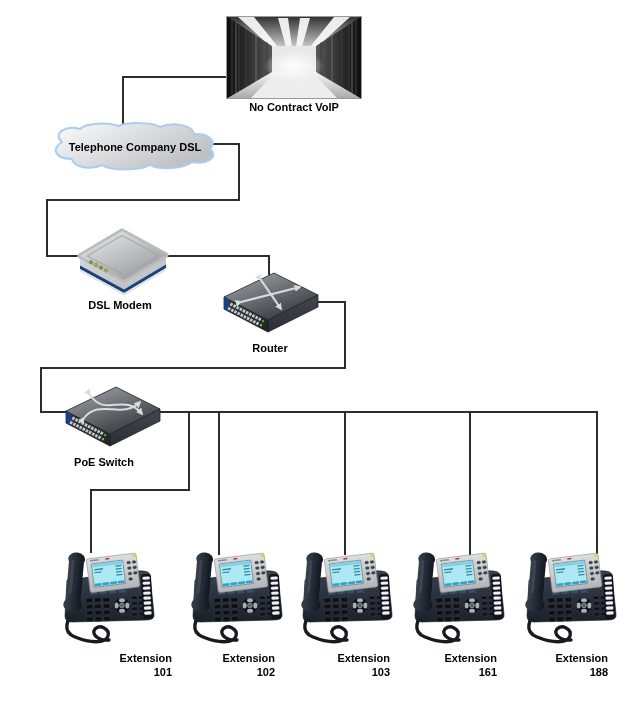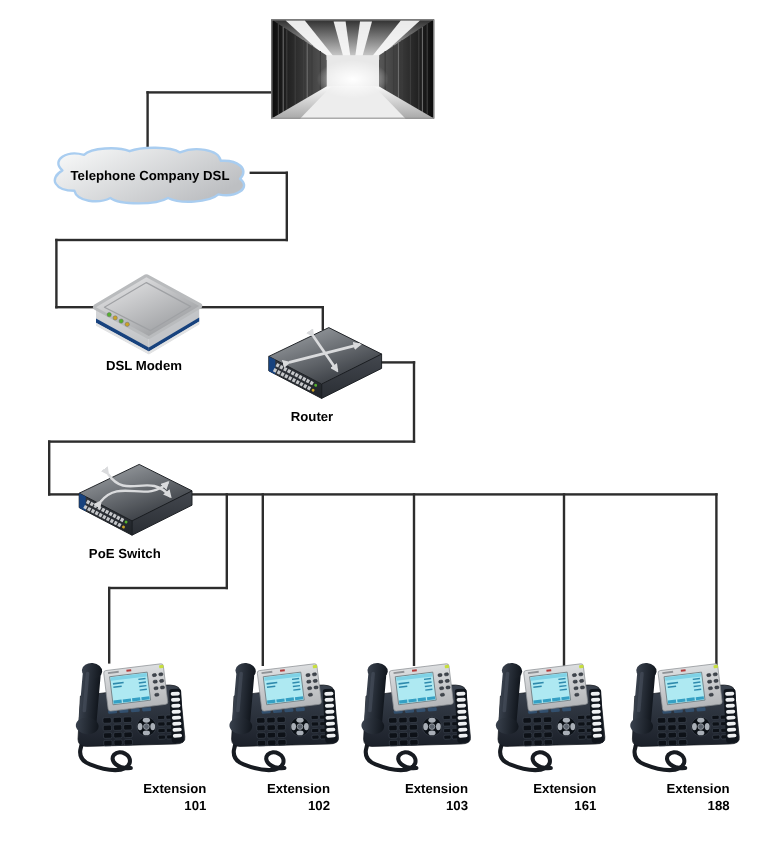--- a/index.html
+++ b/index.html
@@ -7,21 +7,21 @@
     position:relative;width:636px;height:708px;background:#fff;overflow:hidden;
     font-family:"Liberation Sans",sans-serif;
   }
   .connector{position:absolute;background:var(--connector,#2d2d2d);}
   .node{position:absolute;}
   .node svg{display:block;width:100%;height:100%;}
   .dev-label{
     position:absolute;text-align:center;color:var(--label,#000);
     font-size:11px;font-weight:bold;line-height:14px;white-space:nowrap;
   }
-  .cloud-wrap{position:absolute;left:34px;top:121px;width:182px;height:50px;}
+  .cloud-wrap{position:absolute;left:44px;top:121px;width:182px;height:50px;}
   .cloud-text{
     position:absolute;left:0;top:0;width:100%;height:100%;
     display:flex;align-items:center;justify-content:center;
     font-size:11px;font-weight:bold;color:var(--label,#000);padding-top:1px;box-sizing:border-box;
   }
   .phone{position:absolute;width:125px;height:108px;top:544px;}
   .ext-label{
     position:absolute;width:90px;top:651px;text-align:right;
     font-size:11px;font-weight:bold;line-height:14px;color:var(--label,#000);
   }
@@ -282,20 +282,21 @@
       <g stroke="#777" stroke-width="0.8">
         <line x1="126" y1="6.5" x2="126" y2="77.5"></line>
           <line x1="106" y1="19.5" x2="106" y2="65.5"></line>
       </g>
       <polygon points="0,83 46,56 90,56 136,83" fill="url(#dcfloor)"></polygon>
       <polygon points="50,56 86,56 112,83 24,83" fill="#ededed"></polygon>
       <ellipse cx="68" cy="50" rx="30" ry="16" fill="url(#dcglow)"></ellipse>
       <rect x="0.5" y="0.5" width="135" height="82" fill="none" stroke="#9a9a9a" stroke-width="1"></rect>
     </svg>
   </div>
+  <div class="dev-label" style="left:226px;top:100px;width:136px">No Contract VoIP</div>
 
   <div class="cloud-wrap">
     <svg viewBox="0 0 182 50">
       <path d="M28,38 C12,38 6,28 18,21 C8,12 22,4 36,8 C42,2 64,1 74,5 C84,1 108,1 116,6
                C128,1 148,3 150,13 C164,12 174,20 166,28 C176,36 162,44 148,41
                C140,48 116,49 106,44 C96,50 66,50 58,44 C48,49 30,47 28,38 Z" fill="url(#cloudg)" stroke="var(--cloud-stroke,#a9cdf0)" stroke-width="2" stroke-linejoin="round"></path>
     </svg>
     <div class="cloud-text">Telephone Company DSL</div>
   </div>
 
@@ -322,21 +323,21 @@
 
   <div class="node" style="left:214px;top:262px;width:112px;height:78px">
     <svg viewBox="0 0 112 78">
       <use href="#netbox"></use>
       <g stroke="#dadbdd" stroke-width="2.2" fill="none">
         <line x1="27" y1="40" x2="86" y2="25" marker-start="url(#mk)" marker-end="url(#mk)"></line>
         <line x1="47" y1="18" x2="67" y2="47" marker-start="url(#mk)" marker-end="url(#mk)"></line>
       </g>
     </svg>
   </div>
-  <div class="dev-label" style="left:204px;top:341px;width:112px">Router</div>
+  <div class="dev-label" style="left:214px;top:341px;width:112px">Router</div>
 
   <div class="node" style="left:56px;top:376px;width:112px;height:78px">
     <svg viewBox="0 0 112 78">
       <use href="#netbox"></use>
       <g stroke="#dadbdd" stroke-width="2" fill="none">
         <path d="M28,42 C44,22 66,44 84,26" marker-start="url(#mk)" marker-end="url(#mk)"></path>
         <path d="M34,19 C50,42 68,16 86,38" marker-start="url(#mk)" marker-end="url(#mk)"></path>
       </g>
     </svg>
   </div>

